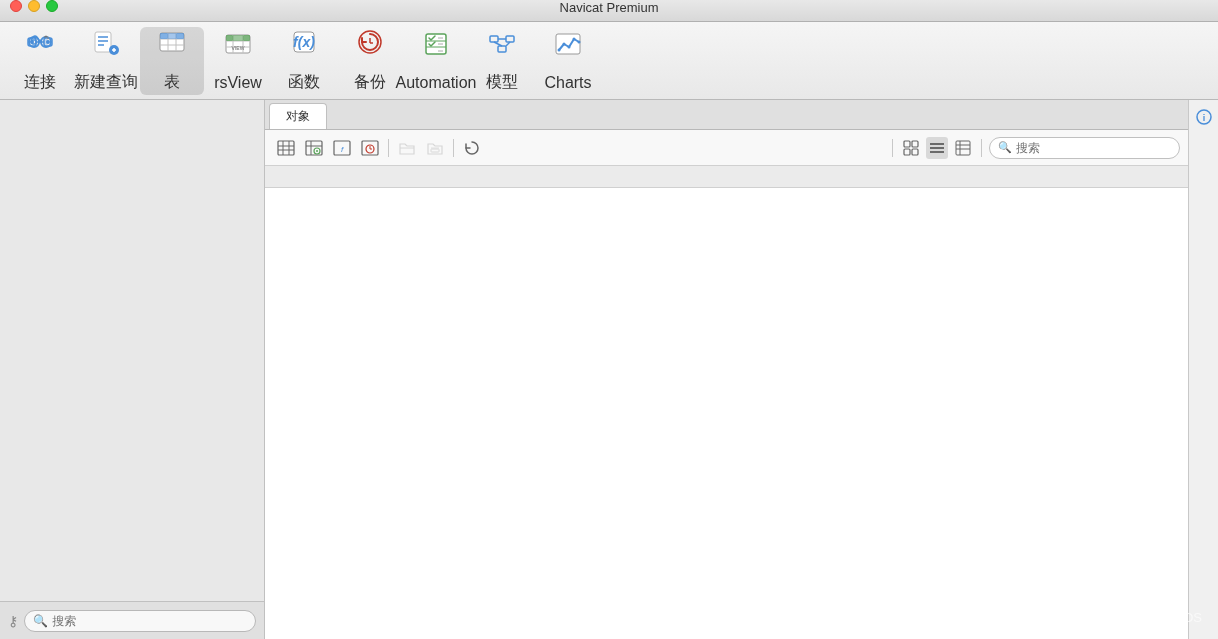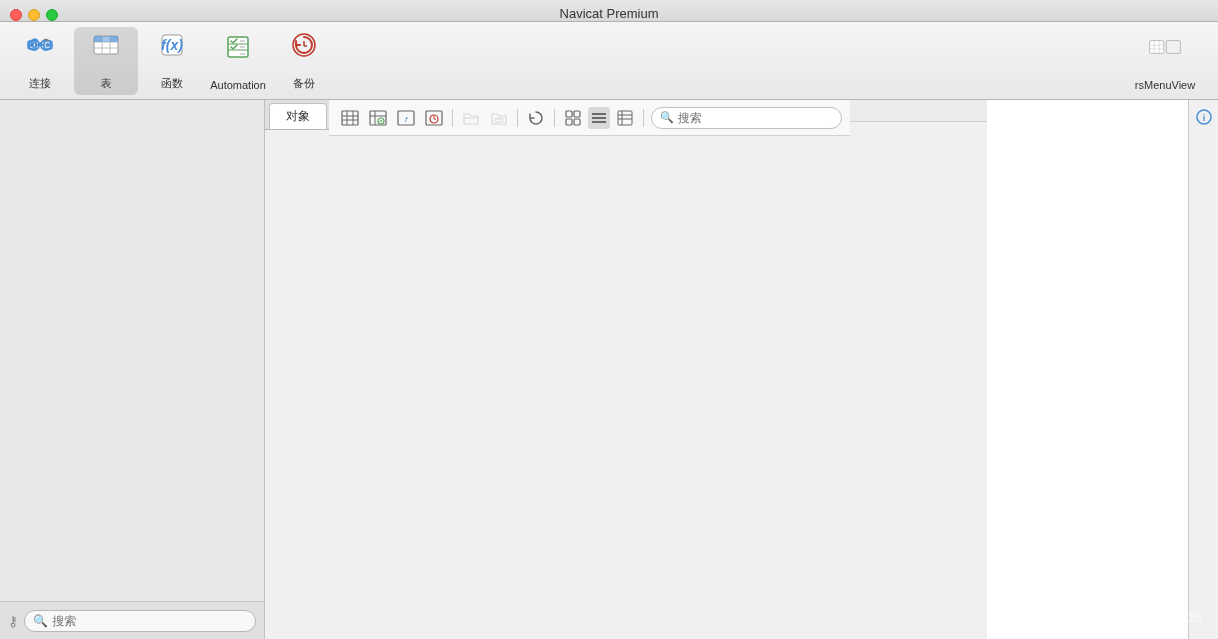--- a/index.html
+++ b/index.html
@@ -10,21 +10,21 @@
       height: 639px;
       overflow: hidden;
       position: relative;
     }
 
     
     .title-bar {
       background: linear-gradient(to bottom, #e8e8e8, #d8d8d8);
       height: 22px;
       display: flex;
-      align-items: flex-end;
+      align-items: flex-start;
       justify-content: center;
       position: relative;
       border-bottom: 1px solid #b0b0b0;
     }
     .traffic-lights {
       position: absolute;
       left: 10px;
       display: flex;
       gap: 6px;
       align-items: center;
@@ -70,21 +70,21 @@
     }
     .toolbar-icon {
       width: 32px;
       height: 32px;
       display: flex;
       align-items: center;
       justify-content: center;
       font-size: 24px;
     }
     .toolbar-label {
-      font-size: 11px;
+      font-size: 16px;
       color: #333;
       text-align: center;
       white-space: nowrap;
     }
     .toolbar-right {
       margin-left: auto;
       display: flex;
       align-items: center;
       gap: 2px;
     }
@@ -135,21 +135,21 @@
       font-size: 12px;
       color: #666;
       width: 100%;
     }
 
     
     .content-area {
       flex: 1;
       background: #f0f0f0;
       display: flex;
-      flex-direction: row;
+      flex-direction: column;
     }
 
     
     .tab-bar {
       background: #e0e0e0;
       height: 30px;
       display: flex;
       align-items: flex-end;
       border-bottom: 1px solid #b8b8b8;
       padding-left: 4px;
@@ -322,50 +322,94 @@
           <g transform="translate(21,9) scale(0.55)">
             <circle cx="2" cy="2" r="1.2" fill="#888"></circle>
             <path d="M0 2 L4 2 M2 0 L2 4" stroke="#888" stroke-width="0.8"></path>
           </g>
         </g>
       </svg>
     </div>
     <span class="toolbar-label">连接</span>
   </div>
 
+  <div class="toolbar-item">
+    <div class="toolbar-icon">
+      <svg width="28" height="28" viewBox="0 0 28 28">
+        <rect x="3" y="4" width="16" height="20" rx="2" fill="white" stroke="#c0c0c0" stroke-width="1"></rect>
+        <line x1="6" y1="9" x2="16" y2="9" stroke="#4a8ed9" stroke-width="1.5"></line>
+        <line x1="6" y1="13" x2="16" y2="13" stroke="#4a8ed9" stroke-width="1.5"></line>
+        <line x1="6" y1="17" x2="12" y2="17" stroke="#4a8ed9" stroke-width="1.5"></line>
+        <circle cx="22" cy="22" r="5" fill="#4a8ed9"></circle>
+        <line x1="20" y1="22" x2="24" y2="22" stroke="white" stroke-width="1.5"></line>
+        <line x1="22" y1="20" x2="22" y2="24" stroke="white" stroke-width="1.5"></line>
+      </svg>
+    </div>
+    <span class="toolbar-label">新建查询</span>
+  </div>
 
   <div class="toolbar-item active">
     <div class="toolbar-icon">
       <svg width="28" height="28" viewBox="0 0 28 28">
         <rect x="2" y="5" width="24" height="18" rx="2" fill="white" stroke="#999" stroke-width="1"></rect>
         <line x1="2" y1="11" x2="26" y2="11" stroke="#c0c0c0" stroke-width="1"></line>
         <line x1="2" y1="17" x2="26" y2="17" stroke="#c0c0c0" stroke-width="1"></line>
         <line x1="10" y1="5" x2="10" y2="23" stroke="#c0c0c0" stroke-width="1"></line>
         <line x1="18" y1="5" x2="18" y2="23" stroke="#c0c0c0" stroke-width="1"></line>
         <rect x="2" y="5" width="8" height="6" rx="1" fill="#4a8ed9" opacity="0.7"></rect>
         <rect x="10" y="5" width="8" height="6" rx="0" fill="#4a8ed9" opacity="0.5"></rect>
         <rect x="18" y="5" width="8" height="6" rx="1" fill="#4a8ed9" opacity="0.7"></rect>
       </svg>
     </div>
     <span class="toolbar-label">表</span>
   </div>
 
+  <div class="toolbar-item">
+    <div class="toolbar-icon">
+      <svg width="28" height="28" viewBox="0 0 28 28">
+        <rect x="2" y="5" width="24" height="18" rx="2" fill="white" stroke="#999" stroke-width="1"></rect>
+        <line x1="2" y1="11" x2="26" y2="11" stroke="#c0c0c0" stroke-width="1"></line>
+        <line x1="2" y1="17" x2="26" y2="17" stroke="#c0c0c0" stroke-width="1"></line>
+        <line x1="9" y1="5" x2="9" y2="23" stroke="#c0c0c0" stroke-width="1"></line>
+        <line x1="19" y1="5" x2="19" y2="23" stroke="#c0c0c0" stroke-width="1"></line>
+        <rect x="2" y="5" width="7" height="6" rx="1" fill="#5ba35b" opacity="0.8"></rect>
+        <rect x="9" y="5" width="10" height="6" rx="0" fill="#5ba35b" opacity="0.6"></rect>
+        <rect x="19" y="5" width="7" height="6" rx="1" fill="#5ba35b" opacity="0.8"></rect>
+        <text x="14" y="20" text-anchor="middle" font-size="5" fill="#666">VIEW</text>
+      </svg>
+    </div>
+    <span class="toolbar-label">rsView</span>
+  </div>
 
   <div class="toolbar-item">
     <div class="toolbar-icon">
       <svg width="28" height="28" viewBox="0 0 28 28">
         <rect x="4" y="4" width="20" height="20" rx="3" fill="white" stroke="#999" stroke-width="1"></rect>
         <text x="14" y="19" text-anchor="middle" font-size="14" fill="#4a8ed9" font-style="italic" font-weight="bold">f(x)</text>
       </svg>
     </div>
     <span class="toolbar-label">函数</span>
   </div>
 
 
 
+
+  <div class="toolbar-item">
+    <div class="toolbar-icon">
+      <svg width="28" height="28" viewBox="0 0 28 28">
+        <circle cx="14" cy="14" r="11" fill="none" stroke="#c0392b" stroke-width="1.5"></circle>
+        <path d="M14 6 A8 8 0 1 1 6 14" fill="none" stroke="#c0392b" stroke-width="2" stroke-linecap="round"></path>
+        <polyline points="6,10 6,14 10,14" fill="none" stroke="#c0392b" stroke-width="2" stroke-linecap="round" stroke-linejoin="round"></polyline>
+
+        <line x1="14" y1="10" x2="14" y2="15" stroke="#c0392b" stroke-width="1.5"></line>
+        <line x1="14" y1="15" x2="17" y2="15" stroke="#c0392b" stroke-width="1.5"></line>
+      </svg>
+    </div>
+    <span class="toolbar-label">备份</span>
+  </div>
 
   <div class="toolbar-item">
     <div class="toolbar-icon">
       <svg width="28" height="28" viewBox="0 0 28 28">
 
         <rect x="4" y="4" width="20" height="20" rx="2" fill="white" stroke="#5ba35b" stroke-width="1.5"></rect>
         <line x1="4" y1="11" x2="24" y2="11" stroke="#5ba35b" stroke-width="1"></line>
         <line x1="4" y1="17" x2="24" y2="17" stroke="#5ba35b" stroke-width="1"></line>
         <polyline points="7,8 9,10 13,6" fill="none" stroke="#5ba35b" stroke-width="1.5" stroke-linecap="round"></polyline>
         <polyline points="7,14 9,16 13,12" fill="none" stroke="#5ba35b" stroke-width="1.5" stroke-linecap="round"></polyline>
@@ -373,48 +417,50 @@
         <line x1="16" y1="8" x2="21" y2="8" stroke="#aaa" stroke-width="1"></line>
         <line x1="16" y1="14" x2="21" y2="14" stroke="#aaa" stroke-width="1"></line>
       </svg>
     </div>
     <span class="toolbar-label">Automation</span>
   </div>
 
   <div class="toolbar-item">
     <div class="toolbar-icon">
       <svg width="28" height="28" viewBox="0 0 28 28">
-        <circle cx="14" cy="14" r="11" fill="none" stroke="#c0392b" stroke-width="1.5"></circle>
-        <path d="M14 6 A8 8 0 1 1 6 14" fill="none" stroke="#c0392b" stroke-width="2" stroke-linecap="round"></path>
-        <polyline points="6,10 6,14 10,14" fill="none" stroke="#c0392b" stroke-width="2" stroke-linecap="round" stroke-linejoin="round"></polyline>
-
-        <line x1="14" y1="10" x2="14" y2="15" stroke="#c0392b" stroke-width="1.5"></line>
-        <line x1="14" y1="15" x2="17" y2="15" stroke="#c0392b" stroke-width="1.5"></line>
-      </svg>
-    </div>
-    <span class="toolbar-label">备份</span>
-  </div>
-
-
+
+        <rect x="2" y="8" width="8" height="6" rx="1" fill="none" stroke="#4a8ed9" stroke-width="1.5"></rect>
+        <rect x="18" y="8" width="8" height="6" rx="1" fill="none" stroke="#4a8ed9" stroke-width="1.5"></rect>
+        <rect x="10" y="18" width="8" height="6" rx="1" fill="none" stroke="#4a8ed9" stroke-width="1.5"></rect>
+        <line x1="10" y1="11" x2="18" y2="11" stroke="#4a8ed9" stroke-width="1.5"></line>
+        <line x1="6" y1="14" x2="14" y2="18" stroke="#4a8ed9" stroke-width="1.5"></line>
+        <line x1="22" y1="14" x2="18" y2="18" stroke="#4a8ed9" stroke-width="1.5"></line>
+      </svg>
+    </div>
+    <span class="toolbar-label">模型</span>
+  </div>
+
+  <div class="toolbar-item">
+    <div class="toolbar-icon">
+      <svg width="28" height="28" viewBox="0 0 28 28">
+
+        <rect x="2" y="4" width="24" height="20" rx="2" fill="white" stroke="#999" stroke-width="1"></rect>
+        <polyline points="5,20 10,14 15,17 20,9 25,12" fill="none" stroke="#4a8ed9" stroke-width="2" stroke-linecap="round" stroke-linejoin="round"></polyline>
+        <circle cx="5" cy="20" r="1.5" fill="#4a8ed9"></circle>
+        <circle cx="10" cy="14" r="1.5" fill="#4a8ed9"></circle>
+        <circle cx="15" cy="17" r="1.5" fill="#4a8ed9"></circle>
+        <circle cx="20" cy="9" r="1.5" fill="#4a8ed9"></circle>
+        <circle cx="25" cy="12" r="1.5" fill="#4a8ed9"></circle>
+      </svg>
+    </div>
+    <span class="toolbar-label">Charts</span>
+  </div>
 
   <div class="toolbar-right">
 
-    <div class="toolbar-item" style="width:90px;">
-      <div class="toolbar-icon">
-        <svg width="50" height="28" viewBox="0 0 50 28">
-          <rect x="1" y="4" width="22" height="20" rx="2" fill="white" stroke="#999" stroke-width="1"></rect>
-          <rect x="27" y="4" width="22" height="20" rx="2" fill="none" stroke="#999" stroke-width="1"></rect>
-          <line x1="1" y1="11" x2="23" y2="11" stroke="#d0d0d0" stroke-width="1"></line>
-          <line x1="1" y1="17" x2="23" y2="17" stroke="#d0d0d0" stroke-width="1"></line>
-          <line x1="8" y1="4" x2="8" y2="24" stroke="#d0d0d0" stroke-width="1"></line>
-          <line x1="16" y1="4" x2="16" y2="24" stroke="#d0d0d0" stroke-width="1"></line>
-        </svg>
-      </div>
-      <span class="toolbar-label">rsMenuView</span>
-    </div>
 
   </div>
 </div>
 
 <div class="main-layout">
 
   <div class="sidebar">
     <div class="sidebar-content"></div>
     <div class="sidebar-bottom">
       <span style="color:#888; font-size:14px;">⚷</span>

